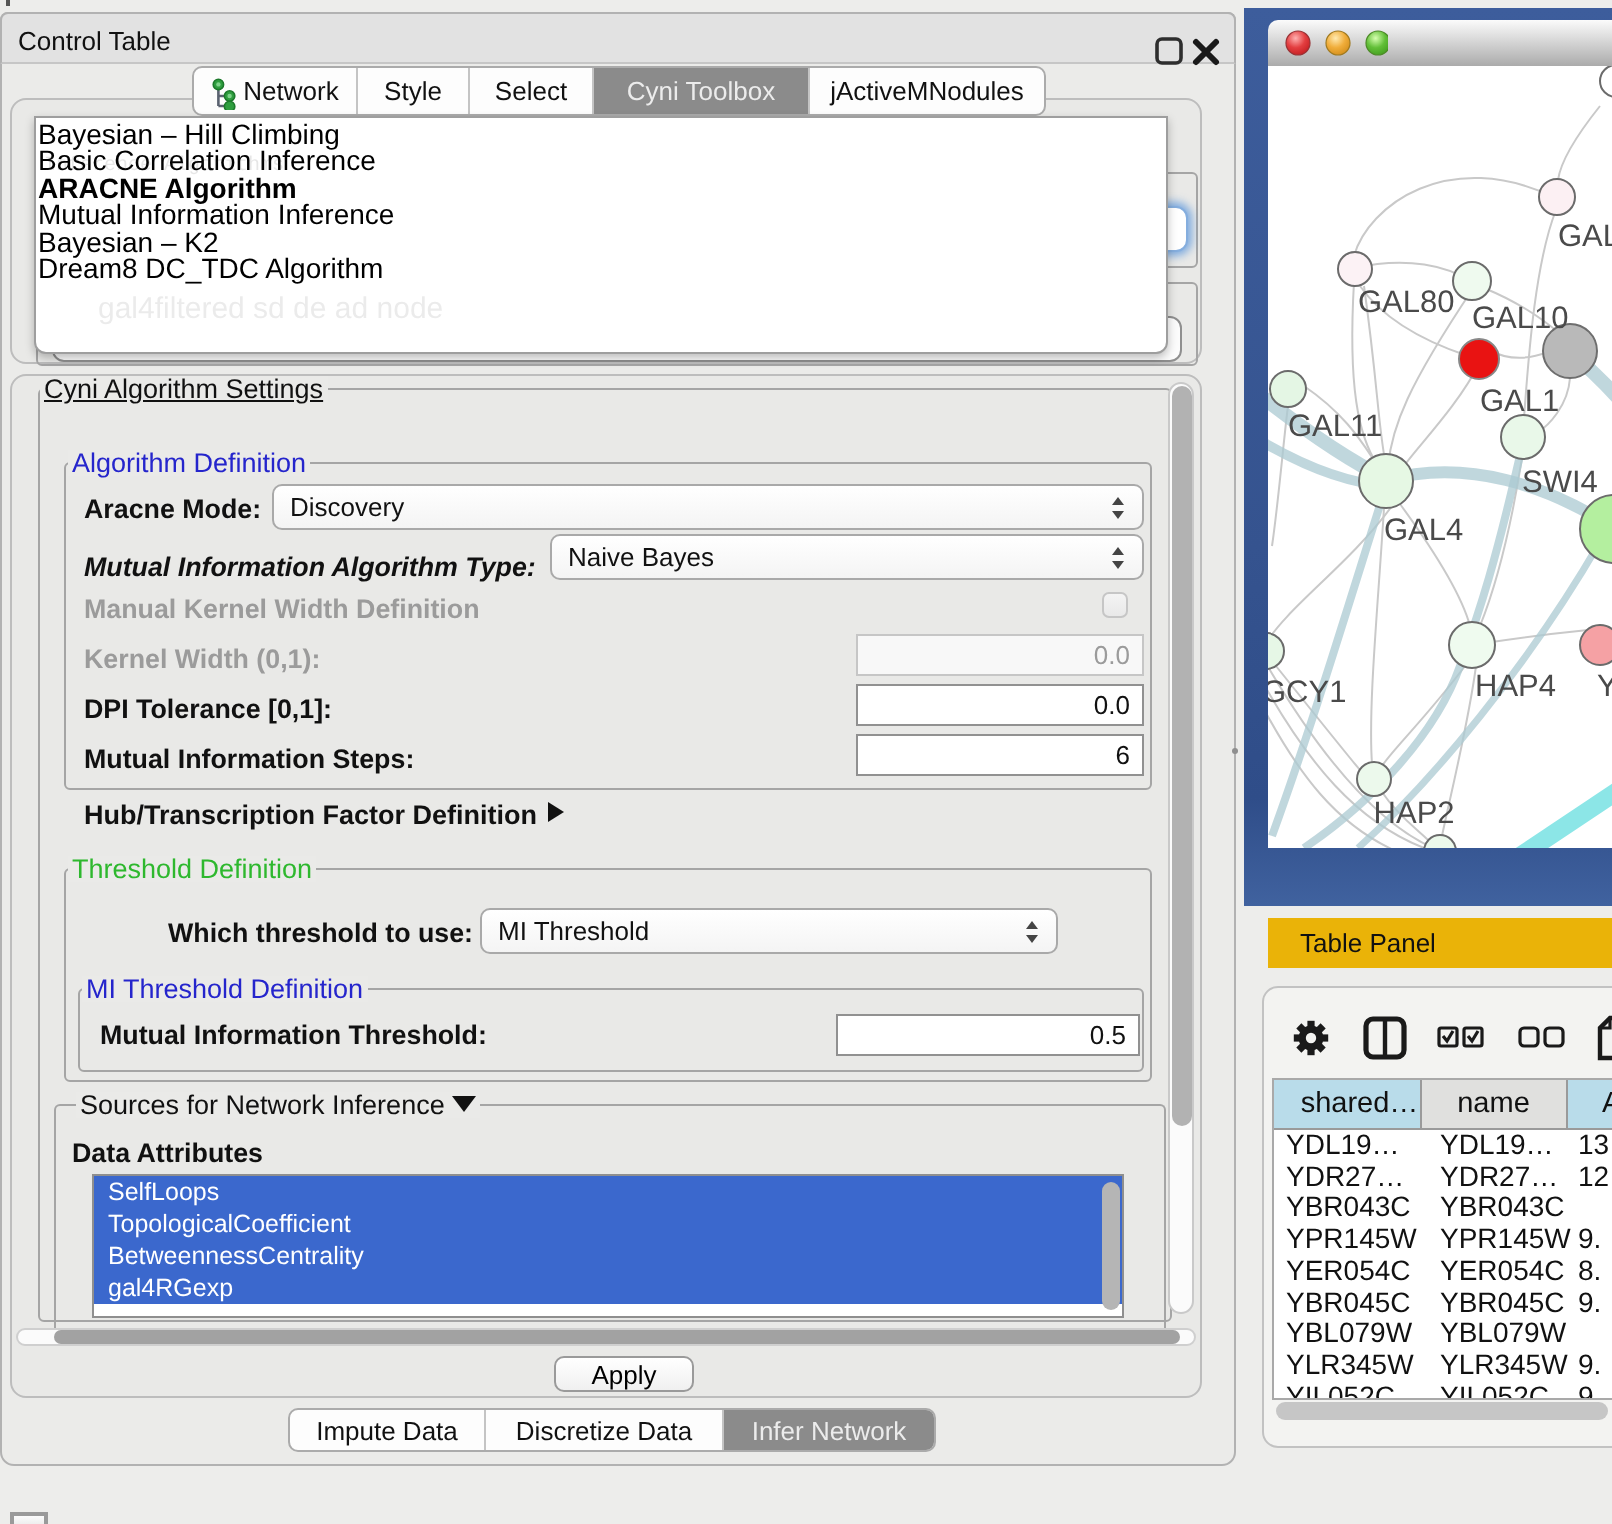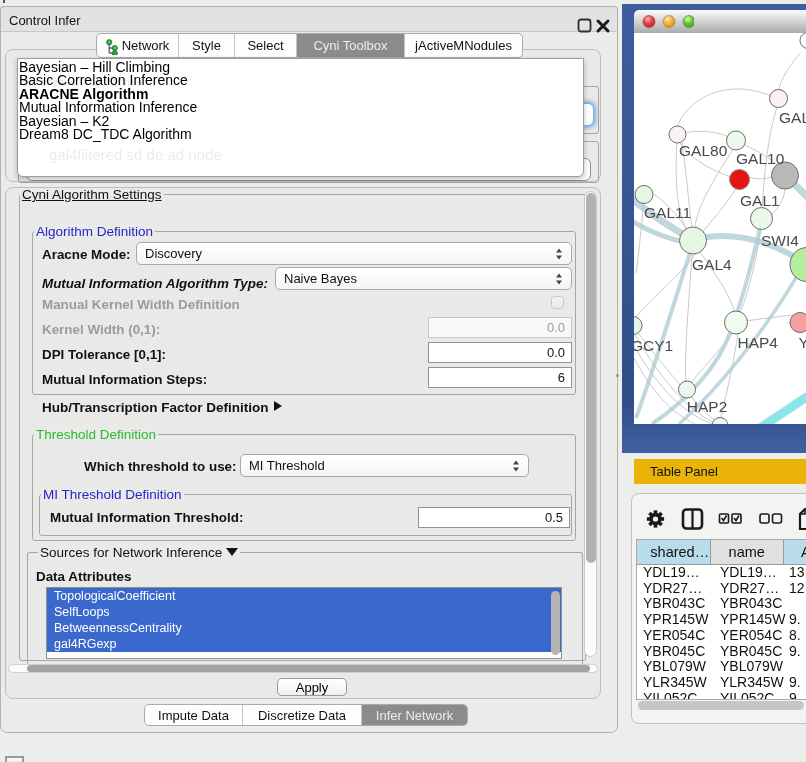--- a/index.html
+++ b/index.html
@@ -16,21 +16,21 @@
 .tf{position:absolute;background:#fff;border:1px solid #919191;font-size:13px;color:#111;text-align:right;padding:0 6px;box-sizing:border-box;display:flex;align-items:center;justify-content:flex-end;}
 .seg{position:absolute;display:flex;background:#fdfdfd;border:1px solid #ababab;border-radius:5px;overflow:hidden;font-size:13px;color:#111;}
 .seg>div{display:flex;align-items:center;justify-content:center;border-right:1px solid #c4c4c4;white-space:nowrap;}
 .seg>div:last-child{border-right:none;}
 .seg .sel{background:#8b8b8b;color:#ececec;}
 </style></head>
 <body>
 
 <div class="abs" id="cp" style="left:0;top:6px;width:618px;height:727px;background:#ebebe9;border:1px solid #b2b2b2;border-radius:4px 4px 7px 7px;box-sizing:border-box;">
   <div class="abs" style="left:-1px;top:-1px;width:618px;height:26px;background:#e2e2e2;box-sizing:border-box;border:1px solid #b2b2b2;border-bottom:1px solid #c6c6c6;border-radius:4px 4px 0 0;">
-    <div class="abs" style="left:8px;top:6px;font-size:13px;color:#111;">Control Infer</div>
+    <div class="abs" style="left:8px;top:6px;font-size:13px;color:#111;">Control Table</div>
     <svg class="abs" style="left:576px;top:11px;" width="34" height="16" viewBox="0 0 34 16">
       <rect x="1.5" y="1.5" width="12" height="12" rx="2.5" fill="none" stroke="#2e2e2e" stroke-width="1.8"></rect>
       <path d="M21 3 L31 13 M31 3 L21 13" stroke="#1a1a1a" stroke-width="3" stroke-linecap="round"></path>
     </svg>
   </div>
 
   <div class="abs" style="left:4px;top:42px;width:596px;height:133px;background:#e9e9e7;border:1px solid #bdbdbd;border-radius:8px;box-sizing:border-box;">
     <div class="abs" style="left:12px;top:36px;width:579px;height:46px;border:1px solid #a5a5a5;border-radius:3px;"></div>
     <div class="abs" style="left:20px;top:53px;width:566px;height:21px;background:#fff;border:1px solid #85aede;border-radius:6px;box-shadow:0 0 4px 2px rgba(90,150,220,.75);"></div>
     <div class="abs" style="left:12px;top:91px;width:579px;height:40px;border:1px solid #a5a5a5;border-radius:3px;"></div>
@@ -101,22 +101,22 @@
     <div class="grp" style="left:33px;top:306px;width:531px;height:40px;"></div>
     <div class="gt" style="left:35px;top:300px;color:#2525cc;">MI Threshold Definition</div>
     <div class="abs lbl" style="left:44px;top:322px;">Mutual Information Threshold:</div>
     <div class="tf" style="left:412px;top:319px;width:152px;height:21px;">0.5</div>
 
     <div class="grp" style="left:21px;top:364px;width:554px;height:112px;border-radius:3px 3px 0 0;border-bottom:none;"></div>
     <div class="gt" style="left:32px;top:358px;color:#111;">Sources for Network Inference&nbsp;<span style="display:inline-block;width:0;height:0;border-left:6.5px solid transparent;border-right:6.5px solid transparent;border-top:8px solid #111;margin-bottom:1px;"></span></div>
     <div class="abs lbl" style="left:30px;top:381px;">Data Attributes</div>
     <div class="abs" style="left:40px;top:399px;width:516px;height:72px;background:#fff;border:1px solid #8f8f8f;box-sizing:border-box;overflow:hidden;">
       <div style="font-size:12.5px;line-height:16px;color:#fff;">
+        <div style="background:#3b68cd;padding-left:7px;">SelfLoops</div>
         <div style="background:#3b68cd;padding-left:7px;">TopologicalCoefficient</div>
-        <div style="background:#3b68cd;padding-left:7px;">SelfLoops</div>
         <div style="background:#3b68cd;padding-left:7px;">BetweennessCentrality</div>
         <div style="background:#3b68cd;padding-left:7px;">gal4RGexp</div>
       </div>
       <div class="abs" style="right:1px;top:3px;width:9px;height:64px;background:#b5b5b5;border-radius:5px;"></div>
     </div>
 
     <div class="abs" style="left:578px;top:3px;width:13px;height:466px;background:#fbfbfb;border:1px solid #c9c9c9;border-radius:7px;box-sizing:border-box;"></div>
     <div class="abs" style="left:579.5px;top:5px;width:10px;height:370px;background:#b2b2b2;border-radius:6px;"></div>
 
     <div class="abs" style="left:2px;top:476px;width:590px;height:9px;background:#fbfbfb;border:1px solid #cfcfcf;border-radius:5px;box-sizing:border-box;"></div>

